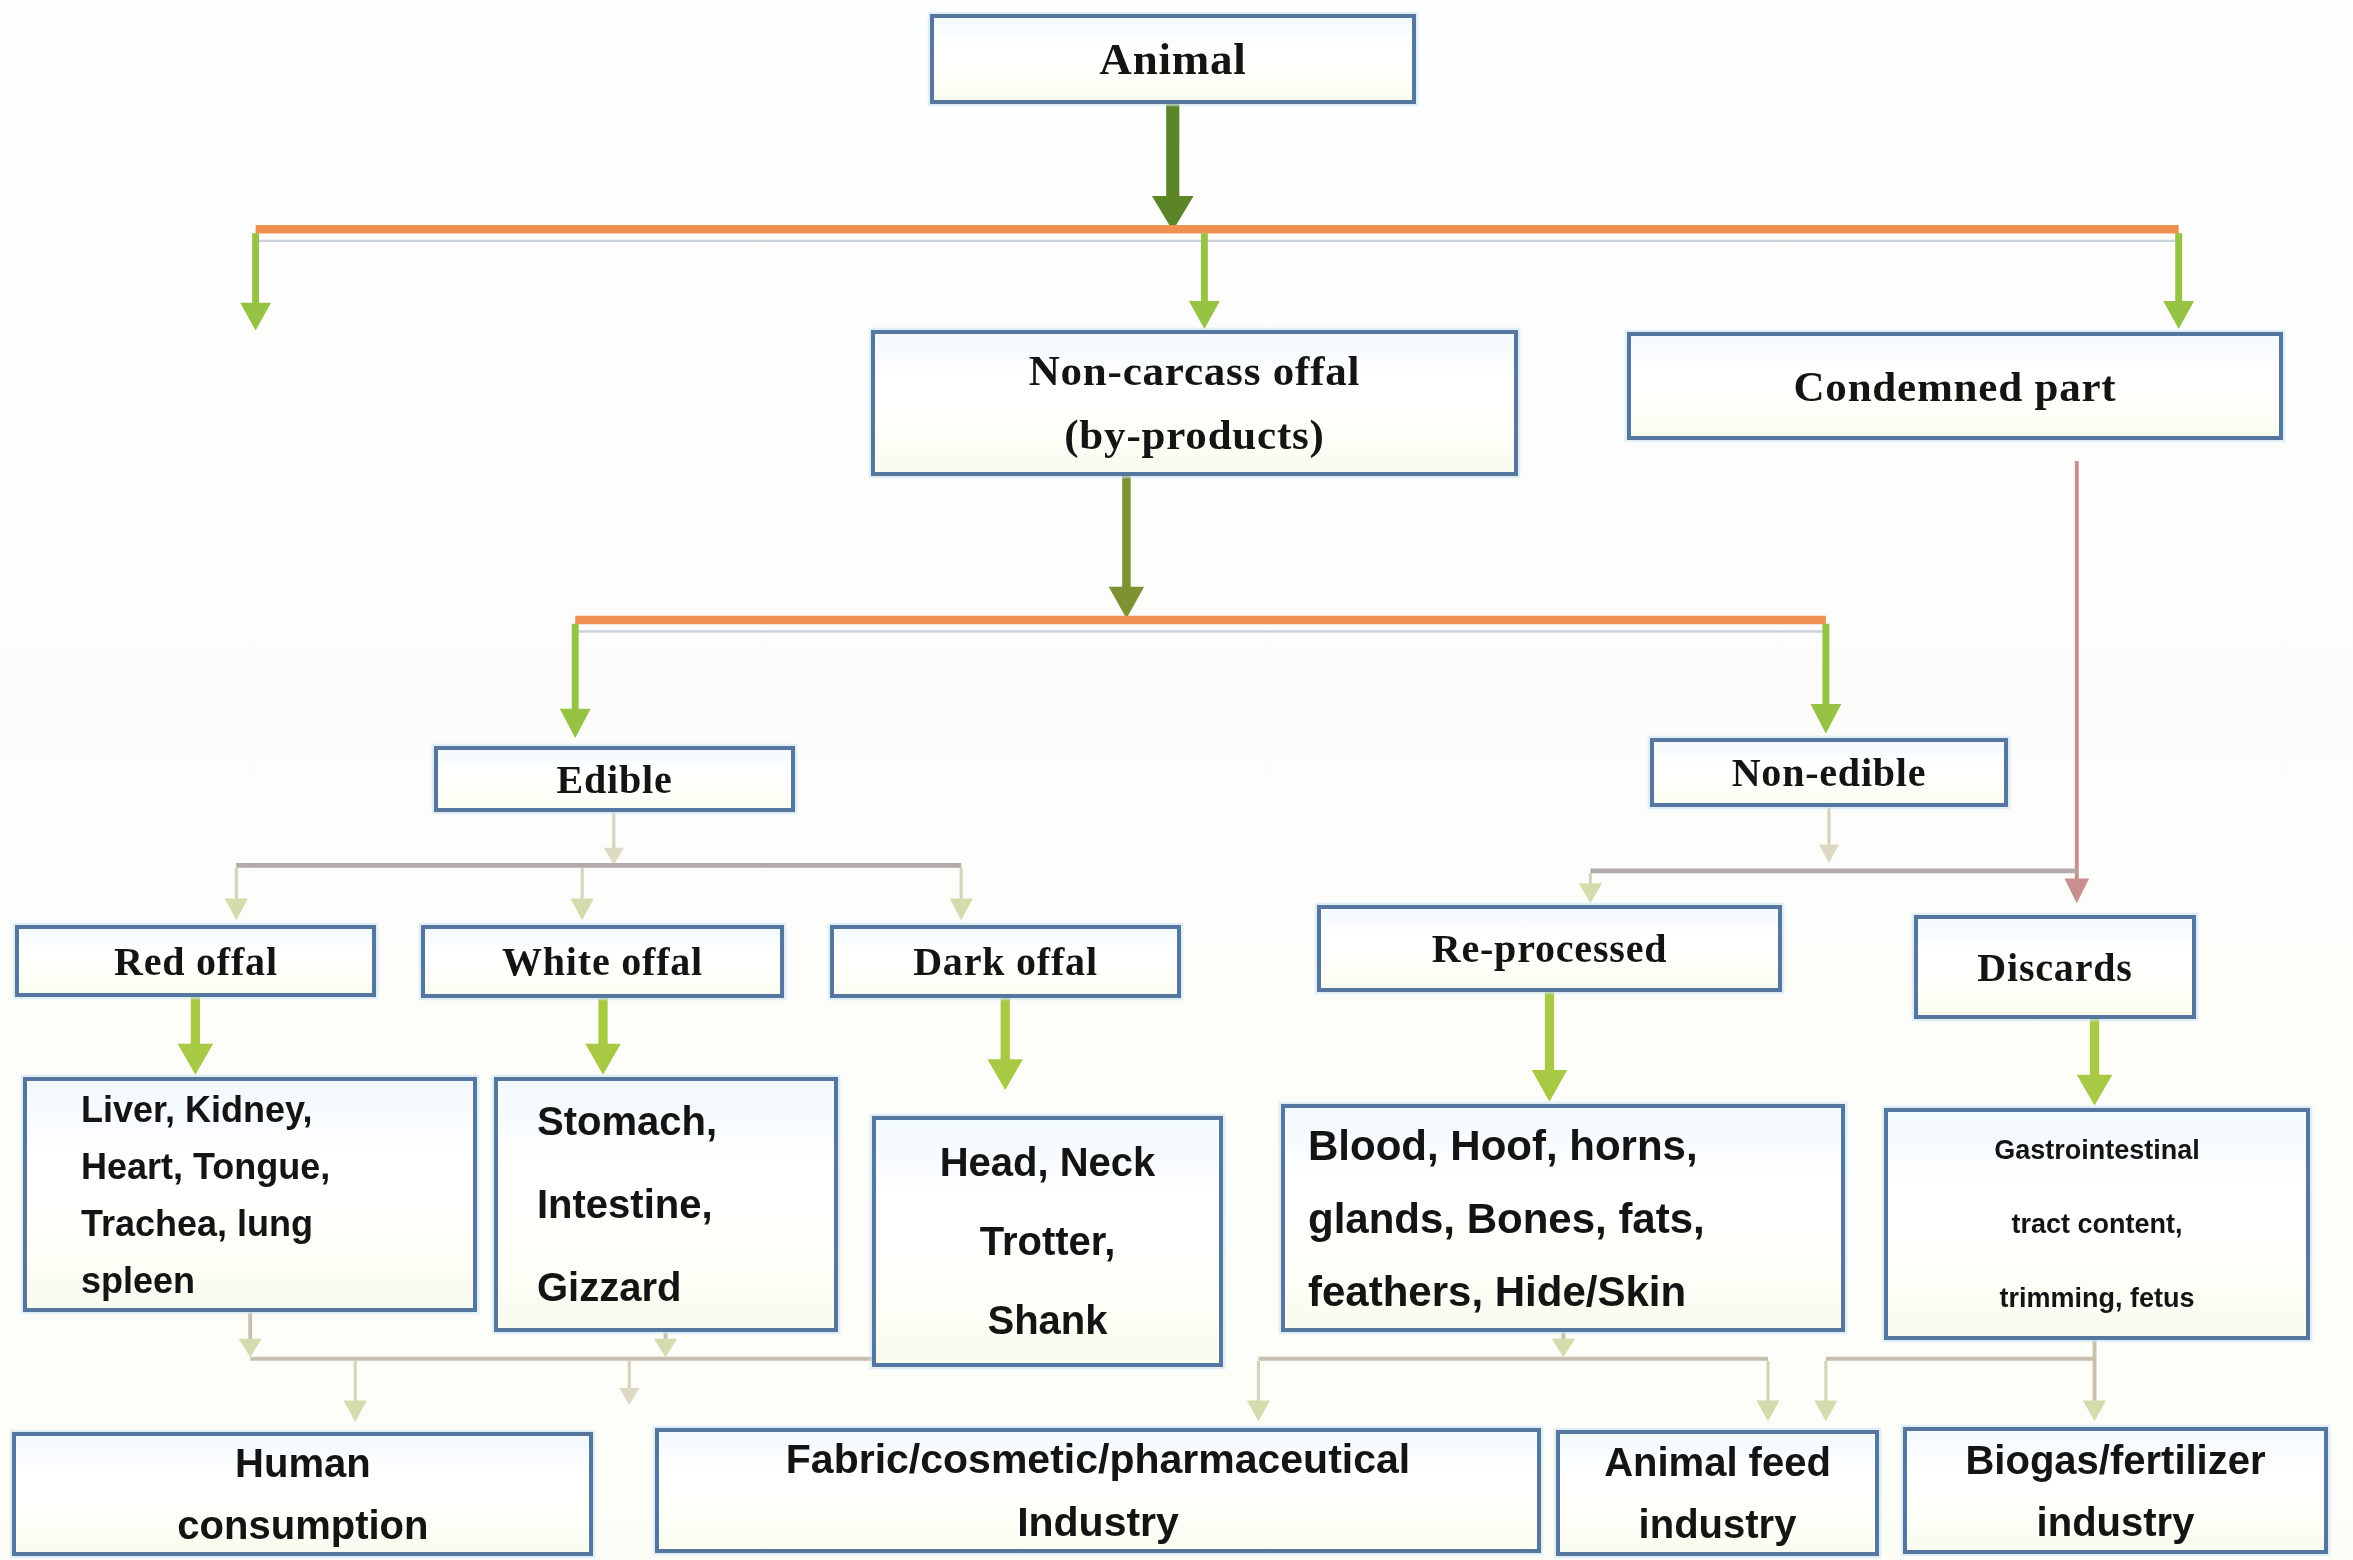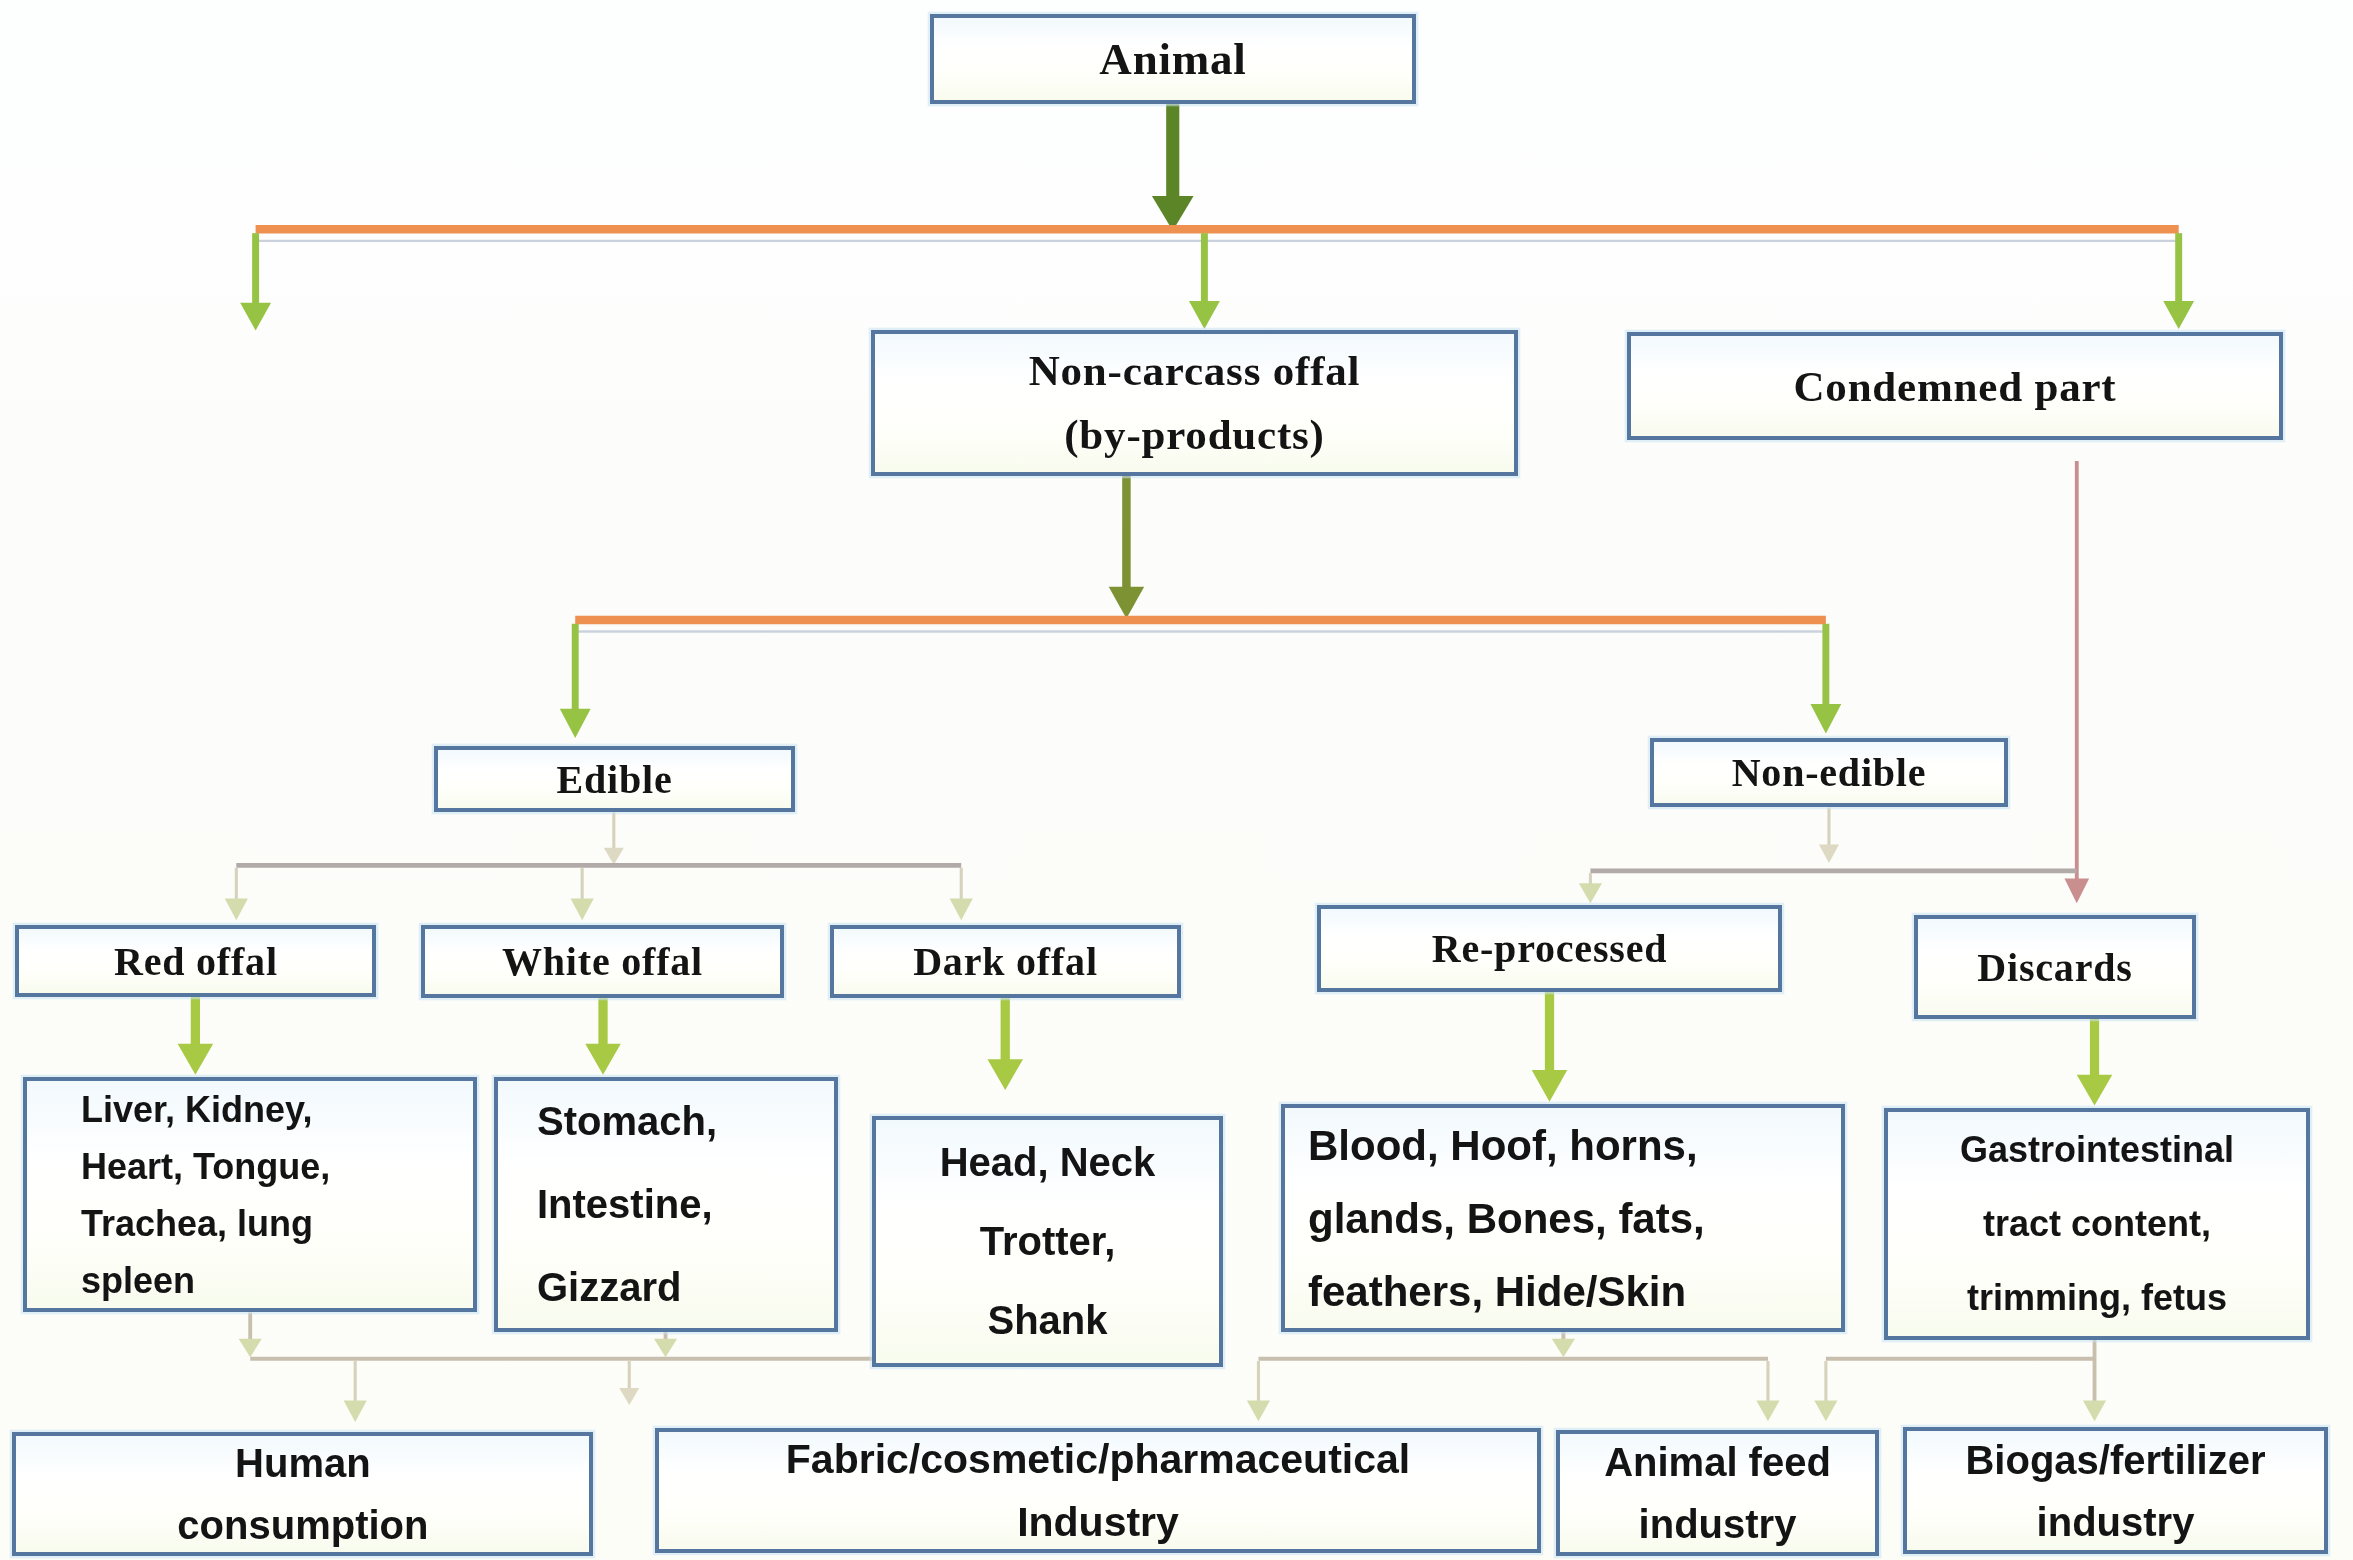--- a/index.html
+++ b/index.html
@@ -36,21 +36,21 @@
   .b-nonedible   {left:1650px;top:738px; width:358px; height:69px;}  .b-nonedible .label{font-size:40px;}
   .b-redoffal    {left:15.4px;  top:925px;width:361px; height:72px;}  .b-redoffal .label{font-size:40px;}
   .b-whiteoffal  {left:421px; top:925px;width:363px; height:73px;}  .b-whiteoffal .label{font-size:40px;}
   .b-darkoffal   {left:830px;top:925px;width:351px; height:73px;}  .b-darkoffal .label{font-size:40px;}
   .b-reprocessed {left:1317px;top:905px;width:465px; height:87px;} .b-reprocessed .label{font-size:40px;}
   .b-discards    {left:1914px;top:915px;width:282px; height:104px;} .b-discards .label{font-size:40px;}
   .b-reditems    {left:23px;  top:1077px;width:454px; height:235px;padding-left:20px;} .b-reditems .label{font-size:36px;line-height:57px;margin-left:34px;}
   .b-whiteitems  {left:494px; top:1077px;width:344px; height:255px;padding-left:39px;} .b-whiteitems .label{font-size:40px;line-height:83px;}
   .b-darkitems   {left:872px;top:1116px;width:351px; height:251px;} .b-darkitems .label{font-size:40px;line-height:79px;}
   .b-reprocitems {left:1281px;top:1104px;width:564px; height:228px;padding-left:23px;} .b-reprocitems .label{font-size:42px;line-height:73px;}
-  .b-discarditems{left:1884px;top:1108px;width:426px; height:232px;} .b-discarditems .label{font-size:36px;line-height:74px;}
+  .b-discarditems{left:1884px;top:1108px;width:426px; height:232px;} .b-discarditems .label{font-size:27px;line-height:74px;}
   .b-human       {left:12.4px;  top:1432px;width:581px; height:124px;} .b-human .label{font-size:40px;line-height:62px;}
   .b-fabric      {left:655px; top:1428px;width:886px;height:125px;} .b-fabric .label{font-size:41px;line-height:63px;}
   .b-feed        {left:1556px;top:1430px;width:323px; height:126px;} .b-feed .label{font-size:40px;line-height:62px;}
   .b-biogas      {left:1903px;top:1427px;width:425px; height:127px;} .b-biogas .label{font-size:40px;line-height:62px;}
 
   
   .ln-orange {stroke:var(--orange-connector);stroke-width:11;}
   .ln-shadow {stroke:#bfc7d6;stroke-width:3;opacity:.8;}
   .ln-green  {stroke:var(--green-arrow);stroke-width:9;}
   .hd-green  {fill:var(--green-arrow);}

